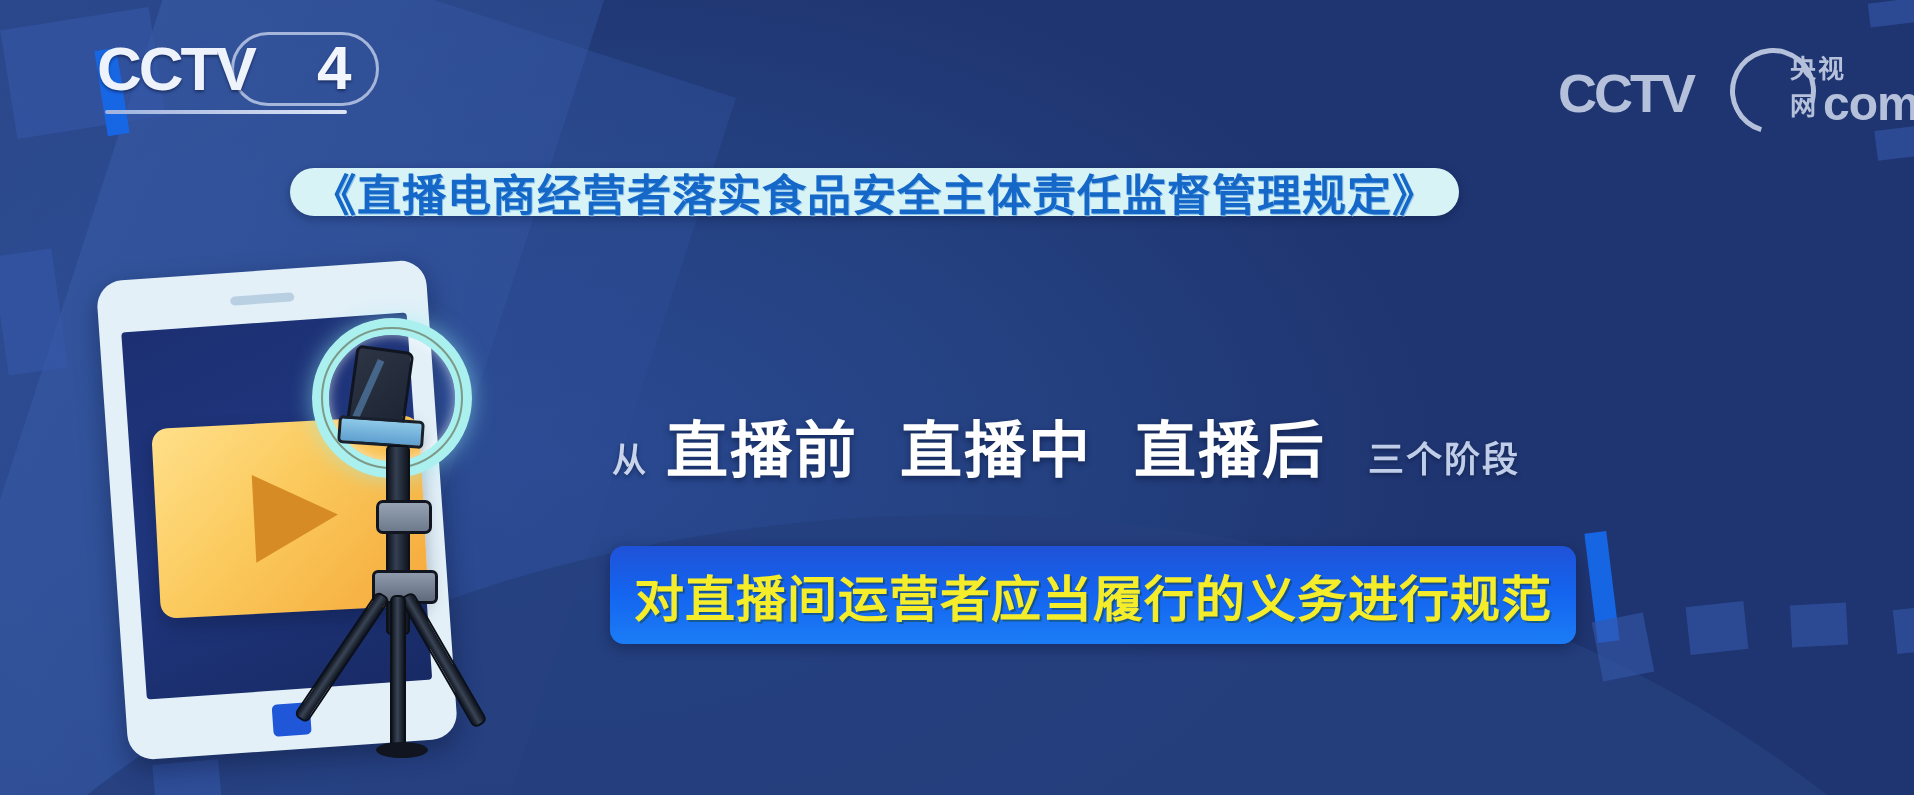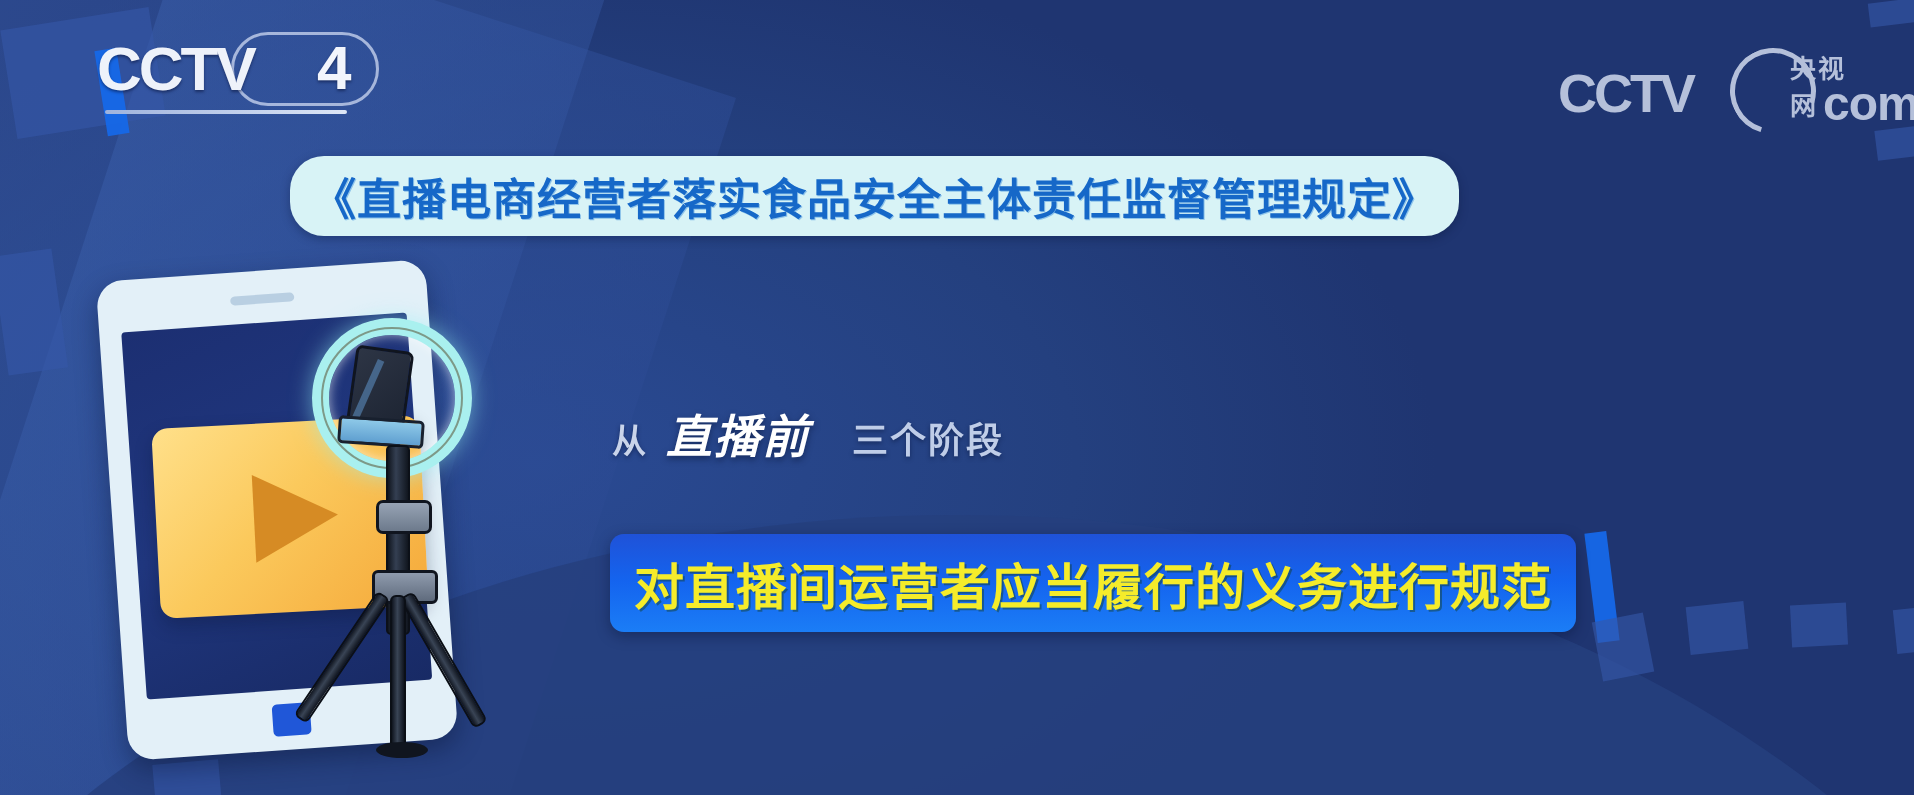--- a/index.html
+++ b/index.html
@@ -126,22 +126,22 @@
   }
   .logocom .com {
     position:absolute; left:228px; top:38px;
     font-size:48px; font-weight:bold; color:#d6dff1;
     letter-spacing:-1px; line-height:1;margin-left:37px;
   }
 
   
   .title-pill {
     position:absolute;
-    left:290px; top:156px;
-    height:80px;
+    left:290px; top:168px;
+    height:48px;
     padding:0 22px;
     display:flex; align-items:center;
     background:#d8f3f6;
     border-radius:34px;
     box-shadow:0 3px 10px rgba(8,20,55,.35);
   }
   .title-pill .t {
     font-size:44px; font-weight:bold;
     color:#1668c8;
     letter-spacing:1px;
@@ -155,37 +155,36 @@
     left:612px; top:400px;
     display:flex; align-items:baseline;
     white-space:nowrap;
   }
   .stages .from {
     font-size:34px; font-weight:bold;
     color:#c9d4ea; margin-right:20px;
     text-shadow:0 2px 4px rgba(8,20,55,.5);
   }
   .stages .stage {
-    font-size:46px; font-weight:bold; color:#ffffff;
+    font-size:62px; font-weight:bold; color:#ffffff;
     letter-spacing:2px;
     margin-right:42px;
     text-shadow:0 3px 6px rgba(8,20,55,.55);
-    font-style:italic;
   }
   .stages .stage:last-of-type { margin-right:18px; }
   .stages .tail {
     font-size:36px; font-weight:bold;
     color:#bfcde8; letter-spacing:2px;
     text-shadow:0 2px 4px rgba(8,20,55,.5);
   }
 
   
   .hl-bar {
     position:absolute;
-    left:610px; top:534px;
+    left:610px; top:546px;
     height:98px;
     padding:0 24px;
     display:flex; align-items:center;
     background:linear-gradient(180deg,#1f52d8 0%, #1464ef 48%, #1b7df6 100%);
     border-radius:14px;
     box-shadow:0 4px 14px rgba(5,15,50,.4);
   }
   .hl-bar .t {
     font-size:50px; font-weight:bold;
     color:#f5ec2a;
@@ -349,20 +348,22 @@
     <div class="com">com</div>
   </div>
 
   <div class="title-pill">
     <div class="t">《直播电商经营者落实食品安全主体责任监督管理规定》</div>
   </div>
 
   <div class="stages">
     <span class="from">从</span>
     <span class="stage">直播前</span>
+    <span class="stage">直播中</span>
+    <span class="stage">直播后</span>
     <span class="tail">三个阶段</span>
   </div>
 
   <div class="hl-bar">
     <div class="t">对直播间运营者应当履行的义务进行规范</div>
   </div>
 
   <div class="illus">
 
     <div class="tablet">

